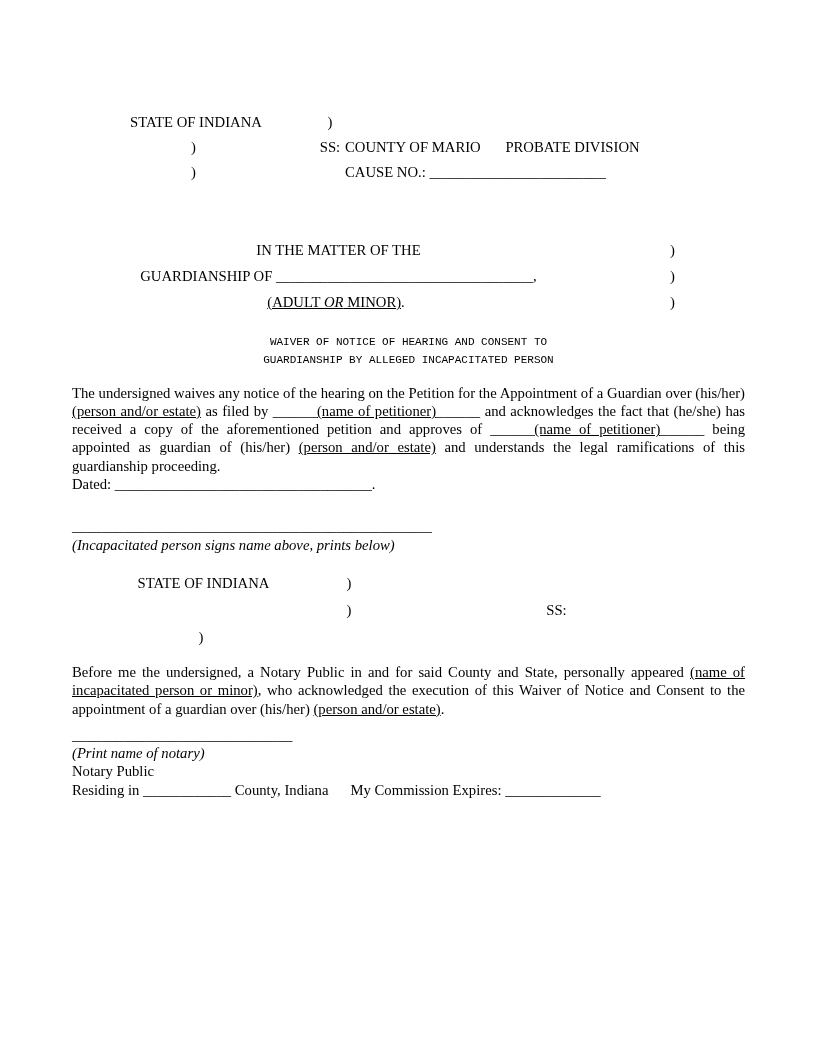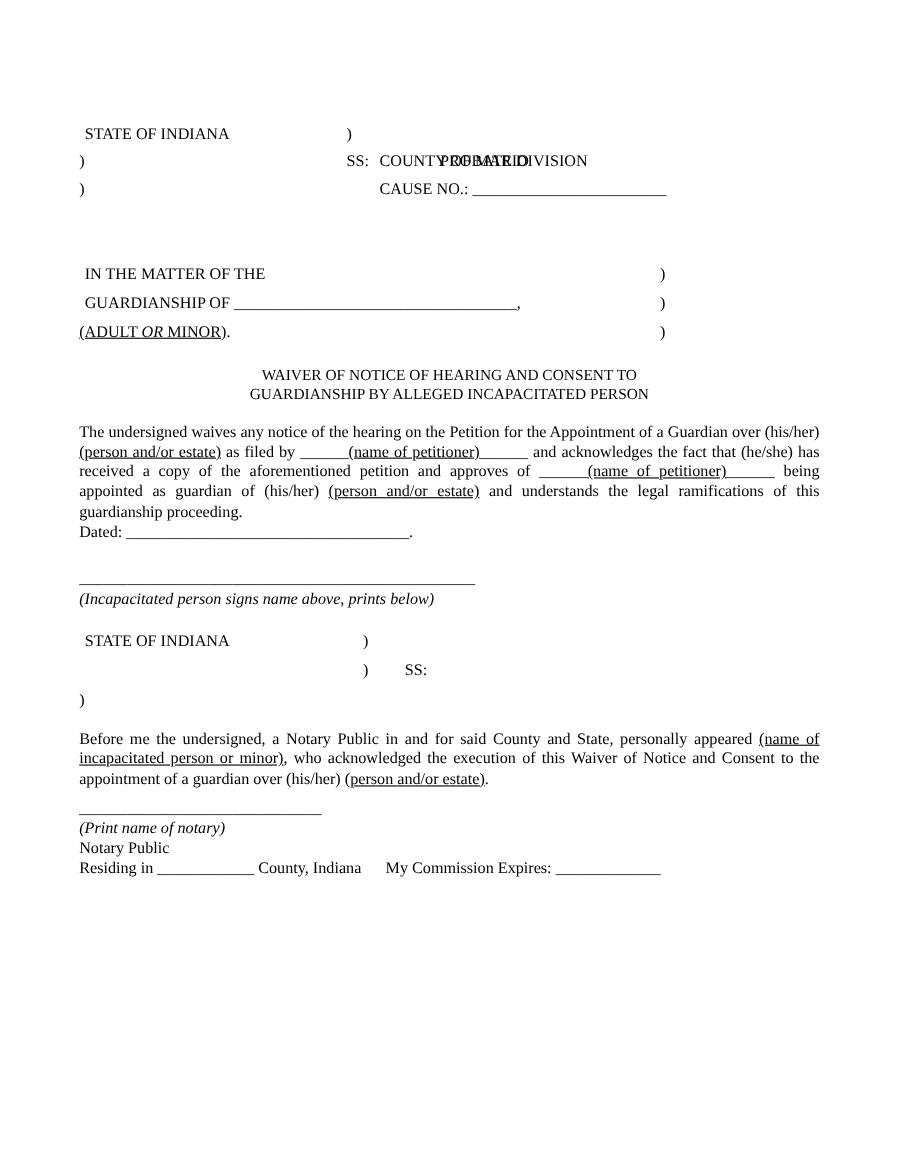--- a/index.html
+++ b/index.html
@@ -12,21 +12,21 @@
     background: #ffffff;
     color: #000000;
     font-family: "Liberation Serif", "DejaVu Serif", serif;
     font-size: 14.7px;
     padding: 110px 71px 0 72px;
   }
   
   .cap1 { display: grid; grid-template-columns: 243px 30px 55px 1fr; line-height: 25px; }
   .cap2 { display: grid; grid-template-columns: 258px 38px 1fr; line-height: 27px; }
   .matter { display: grid; grid-template-columns: 528px 1fr; line-height: 26px; margin-top: 52px; }
-  .cell { white-space: nowrap; }
+  .cell { white-space: nowrap; text-align: center; }
   .ind { padding-left: 5px; }
   .title {
     text-align: center;
     line-height: 18.3px;
     margin-top: 18px;
   }
   .para {
     text-align: justify;
     line-height: 18.3px;
   }
@@ -66,21 +66,21 @@
     <span class="cell ind">IN THE MATTER OF THE</span>
     <span class="cell">)</span>
 
     <span class="cell ind">GUARDIANSHIP OF ___________________________________,</span>
     <span class="cell">)</span>
 
     <span class="cell"><span class="u">(ADULT </span><span class="u i">OR</span><span class="u"> MINOR)</span><span>.</span></span>
     <span class="cell">)</span>
   </section>
 
-  <h1 class="title" style="font-size:14px; font-weight:normal;">
+  <h1 class="title" style="font-size:11px; font-weight:normal;font-family:Liberation Mono, monospace;">
     <span>WAIVER OF NOTICE OF HEARING AND CONSENT TO</span><br>
     <span>GUARDIANSHIP BY ALLEGED INCAPACITATED PERSON</span>
   </h1>
 
   <p class="para body-para"><span>The undersigned waives any notice of the hearing on the Petition for the Appointment of a Guardian over (his/her) </span><span class="u">(person and/or estate)</span><span> as filed by ______</span><span class="u">(name of petitioner)</span><span>______ and acknowledges the fact that (he/she) has received a copy of the aforementioned petition and approves of ______</span><span class="u">(name of petitioner)</span><span>______ being appointed as guardian of (his/her) </span><span class="u">(person and/or estate)</span><span> and understands the legal ramifications of this guardianship proceeding.</span></p>
 
   <p class="dated-line">Dated: ___________________________________.</p>
 
   <div class="sig-block">
     <div class="nowrap">_________________________________________________</div>

